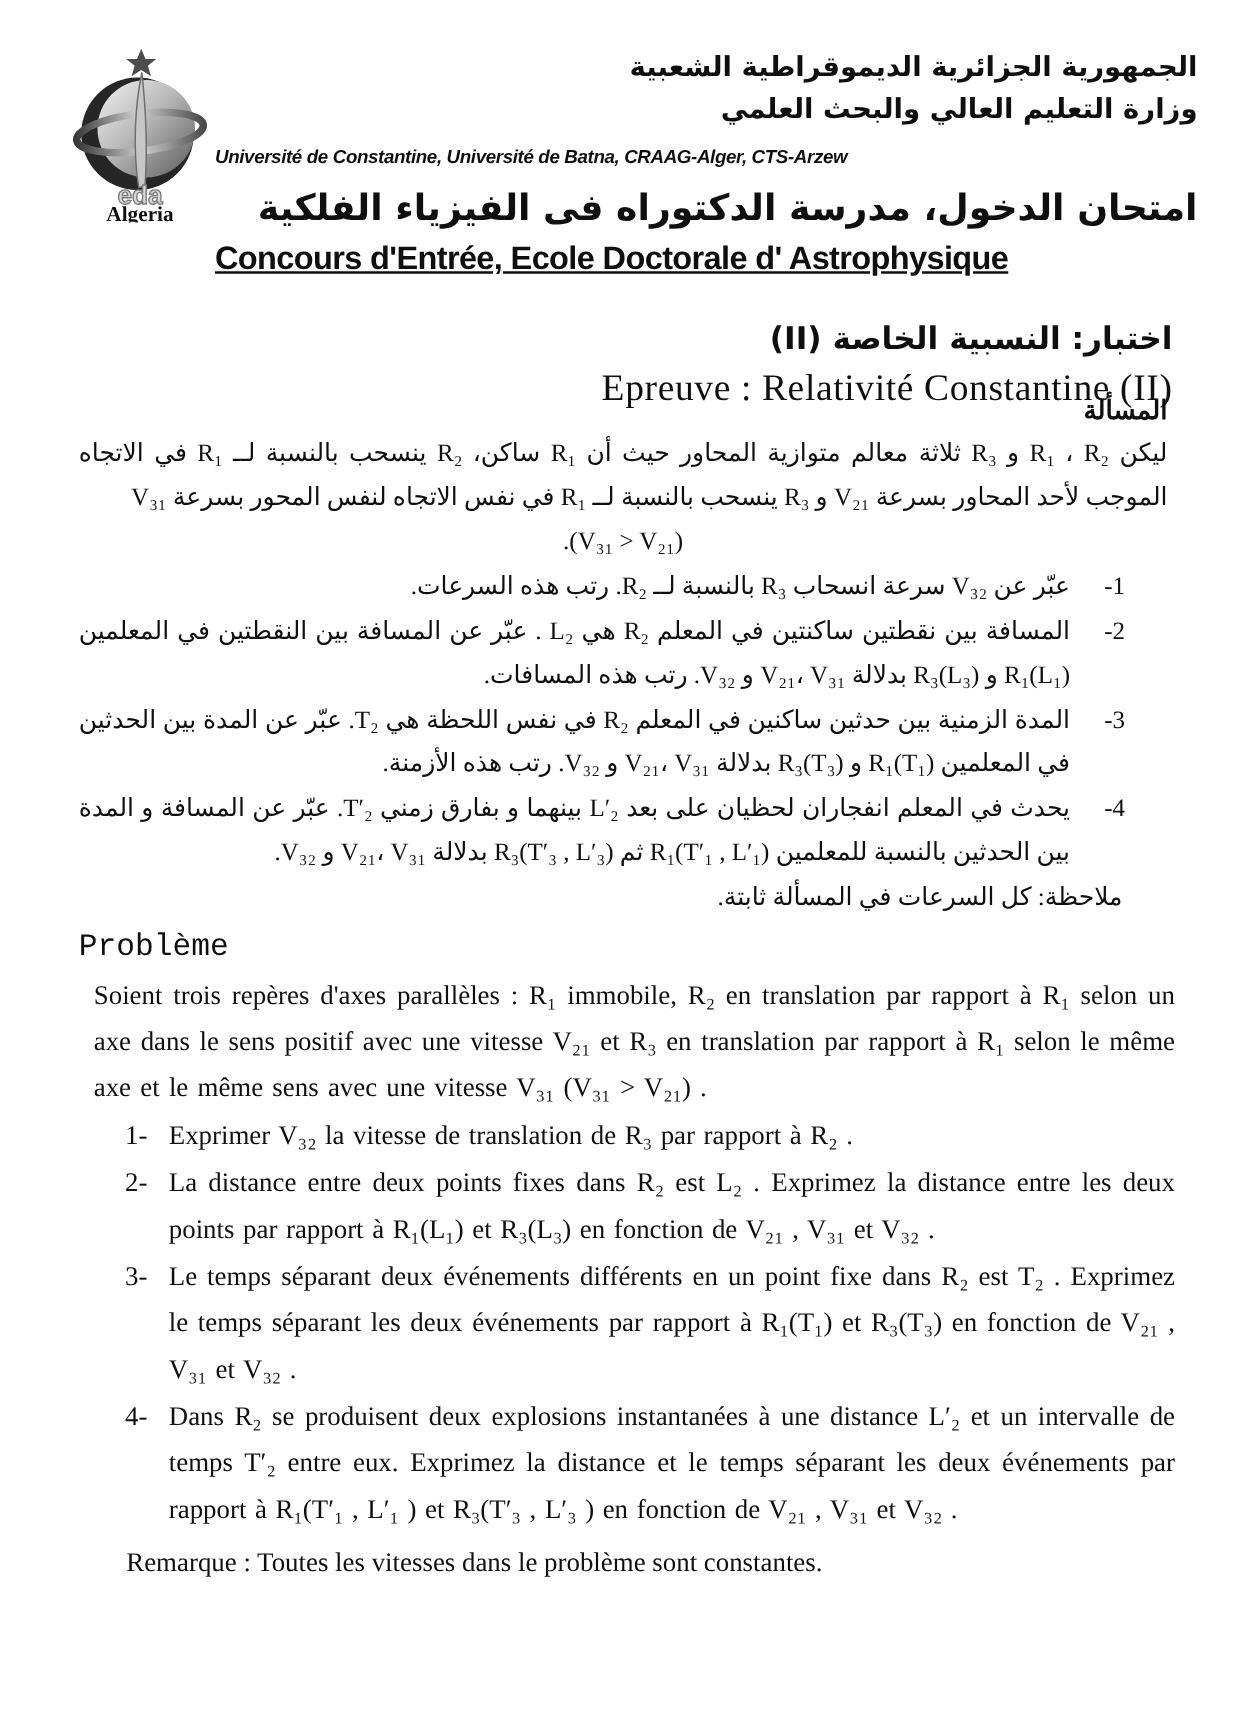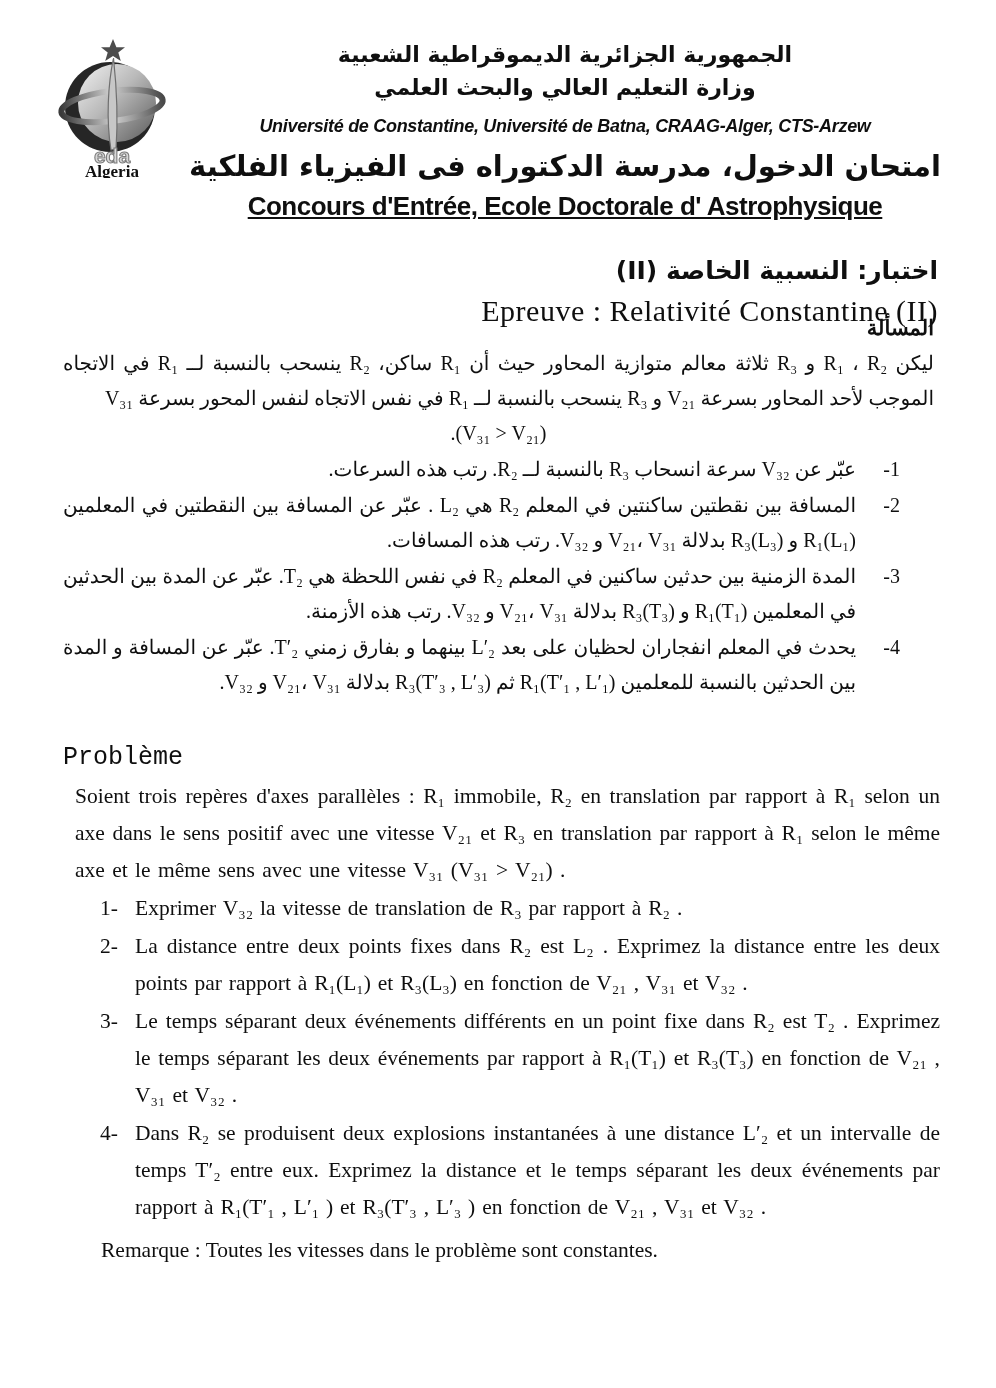--- a/index.html
+++ b/index.html
@@ -8,27 +8,27 @@
     width:996px;height:1388px;
     margin:0 auto;
     background:#ffffff;
     color:#0f0f0f;
     font-family:"Liberation Serif","DejaVu Serif",serif;
     overflow:hidden;
   }
   
   .header{position:absolute;top:38px;left:0;right:0;}
   .logo{position:absolute;left:50px;top:0;width:126px;height:140px;}
-  .header-text{margin-left:172px;margin-right:38px;text-align:center;}
+  .header-text{margin-left:172px;margin-right:38px;}
   .h-ar{font-family:"DejaVu Sans","Liberation Sans",sans-serif;direction:rtl;font-weight:bold;}
   .h-ar1,.h-ar2{font-size:22px;line-height:33px;}
   .h-univ{
     font-family:"Liberation Sans","DejaVu Sans",sans-serif;
     font-weight:bold;font-style:italic;
-    font-size:18px;line-height:40px;margin-top:2px;
+    font-size:15px;line-height:40px;margin-top:2px;
     letter-spacing:-0.3px;
   }
   .h-ar3{font-size:29px;line-height:40px;}
   .h-concours{
     font-family:"Liberation Sans","DejaVu Sans",sans-serif;
     font-weight:bold;font-size:26px;line-height:40px;
     text-decoration:underline;letter-spacing:-0.5px;
   }
   
   .title-block{position:absolute;top:252px;left:63px;right:58px;text-align:right;}
@@ -125,20 +125,21 @@
     </div>
     <div class="ar-item">
       <span class="marker">3-</span>
       <span class="item-text">المدة الزمنية بين حدثين ساكنين في المعلم R₂ في نفس اللحظة هي T₂. عبّر عن المدة بين الحدثين في المعلمين R₁(T₁) و R₃(T₃) بدلالة V₂₁، V₃₁ و V₃₂. رتب هذه الأزمنة.</span>
     </div>
     <div class="ar-item">
       <span class="marker">4-</span>
       <span class="item-text">يحدث في المعلم انفجاران لحظيان على بعد L′₂ بينهما و بفارق زمني T′₂. عبّر عن المسافة و المدة بين الحدثين بالنسبة للمعلمين R₁(T′₁ , L′₁) ثم R₃(T′₃ , L′₃) بدلالة V₂₁، V₃₁ و V₃₂.</span>
     </div>
 
+    <div class="ar-note">ملاحظة: كل السرعات في المسألة ثابتة.</div>
   </section>
 
   <section class="fr-section">
     <div class="fr-heading">Problème</div>
     <div class="fr-intro">Soient trois repères d'axes parallèles :  R₁  immobile,  R₂  en translation par rapport à  R₁  selon un axe dans le sens positif avec une vitesse  V₂₁ et  R₃ en translation par rapport à  R₁  selon le même axe et le même sens avec une vitesse V₃₁  (V₃₁ &gt; V₂₁) .</div>
 
     <div class="fr-item">
       <span class="marker">1-</span>
       <span class="item-text">Exprimer V₃₂  la vitesse de translation de  R₃  par rapport à  R₂ .</span>
     </div>

